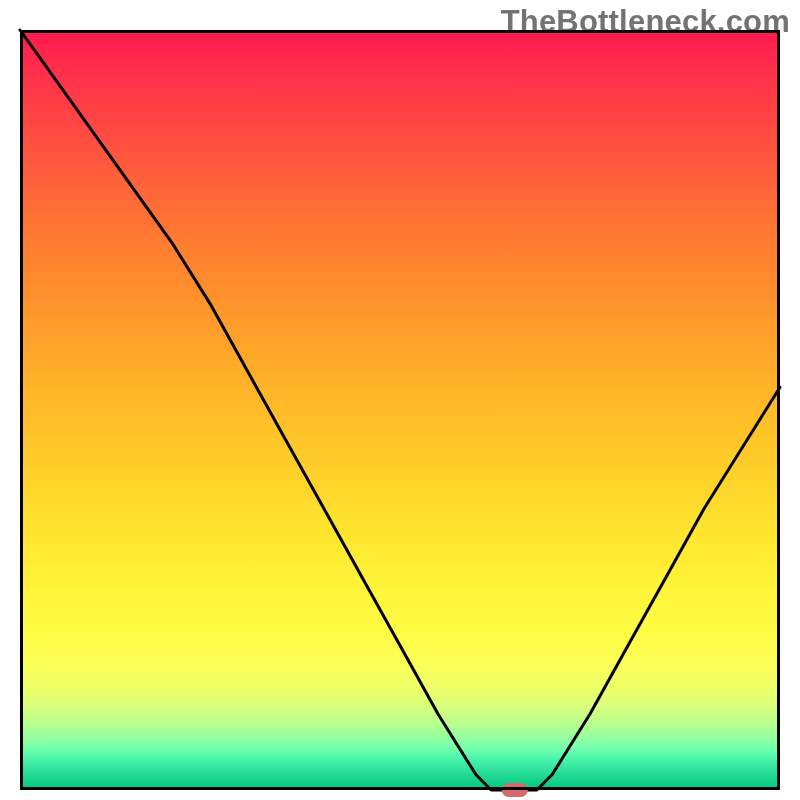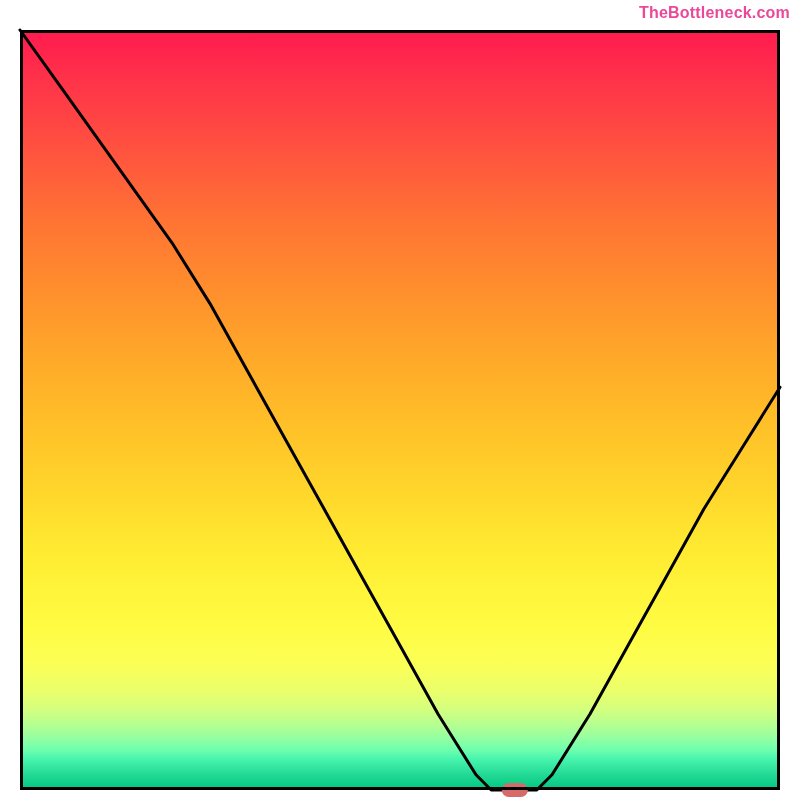--- a/index.html
+++ b/index.html
@@ -13,23 +13,23 @@
   }
   .wrap {
     position: relative;
     width: 800px;
     height: 800px;
   }
   .watermark {
     position: absolute;
     top: 4px;
     right: 10px;
-    font-size: 16px;
+    font-size: 31px;
     font-weight: 600;
-    color: #ec4899;
+    color: #737373;
     letter-spacing: 0.2px;
   }
   .plot {
     position: absolute;
     left: 20px;
     top: 30px;
     width: 760px;
     height: 760px;
   }
   .gradient {

